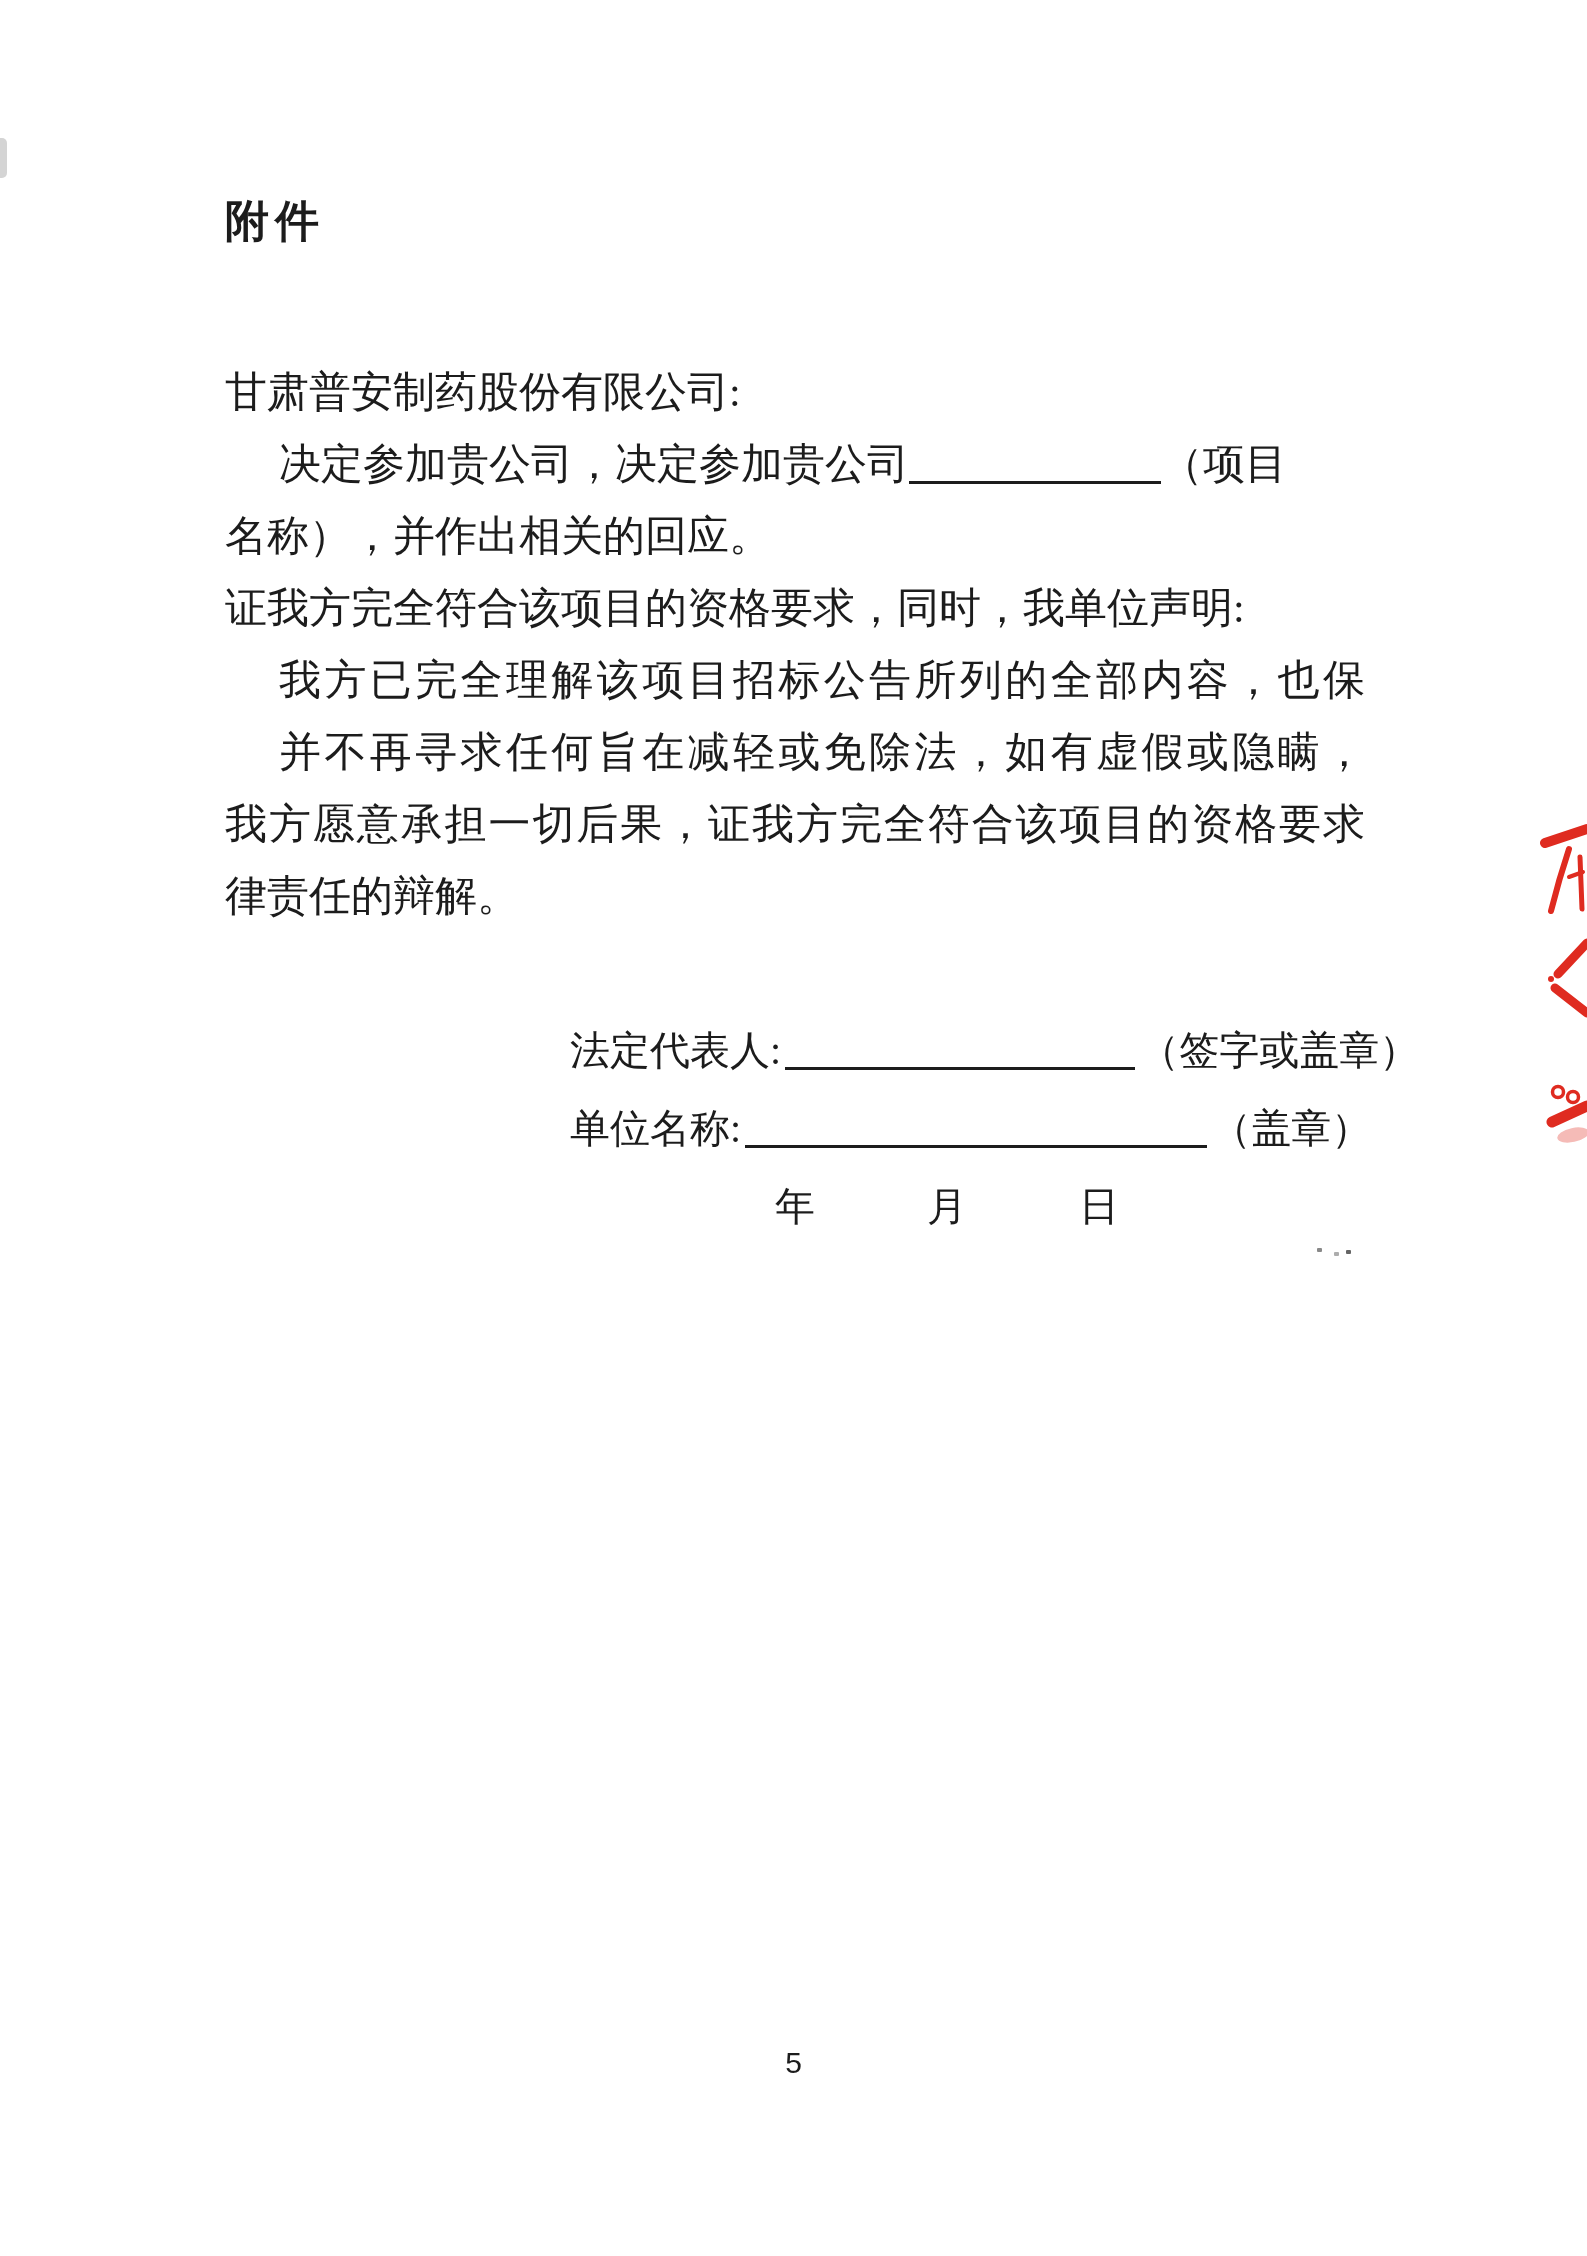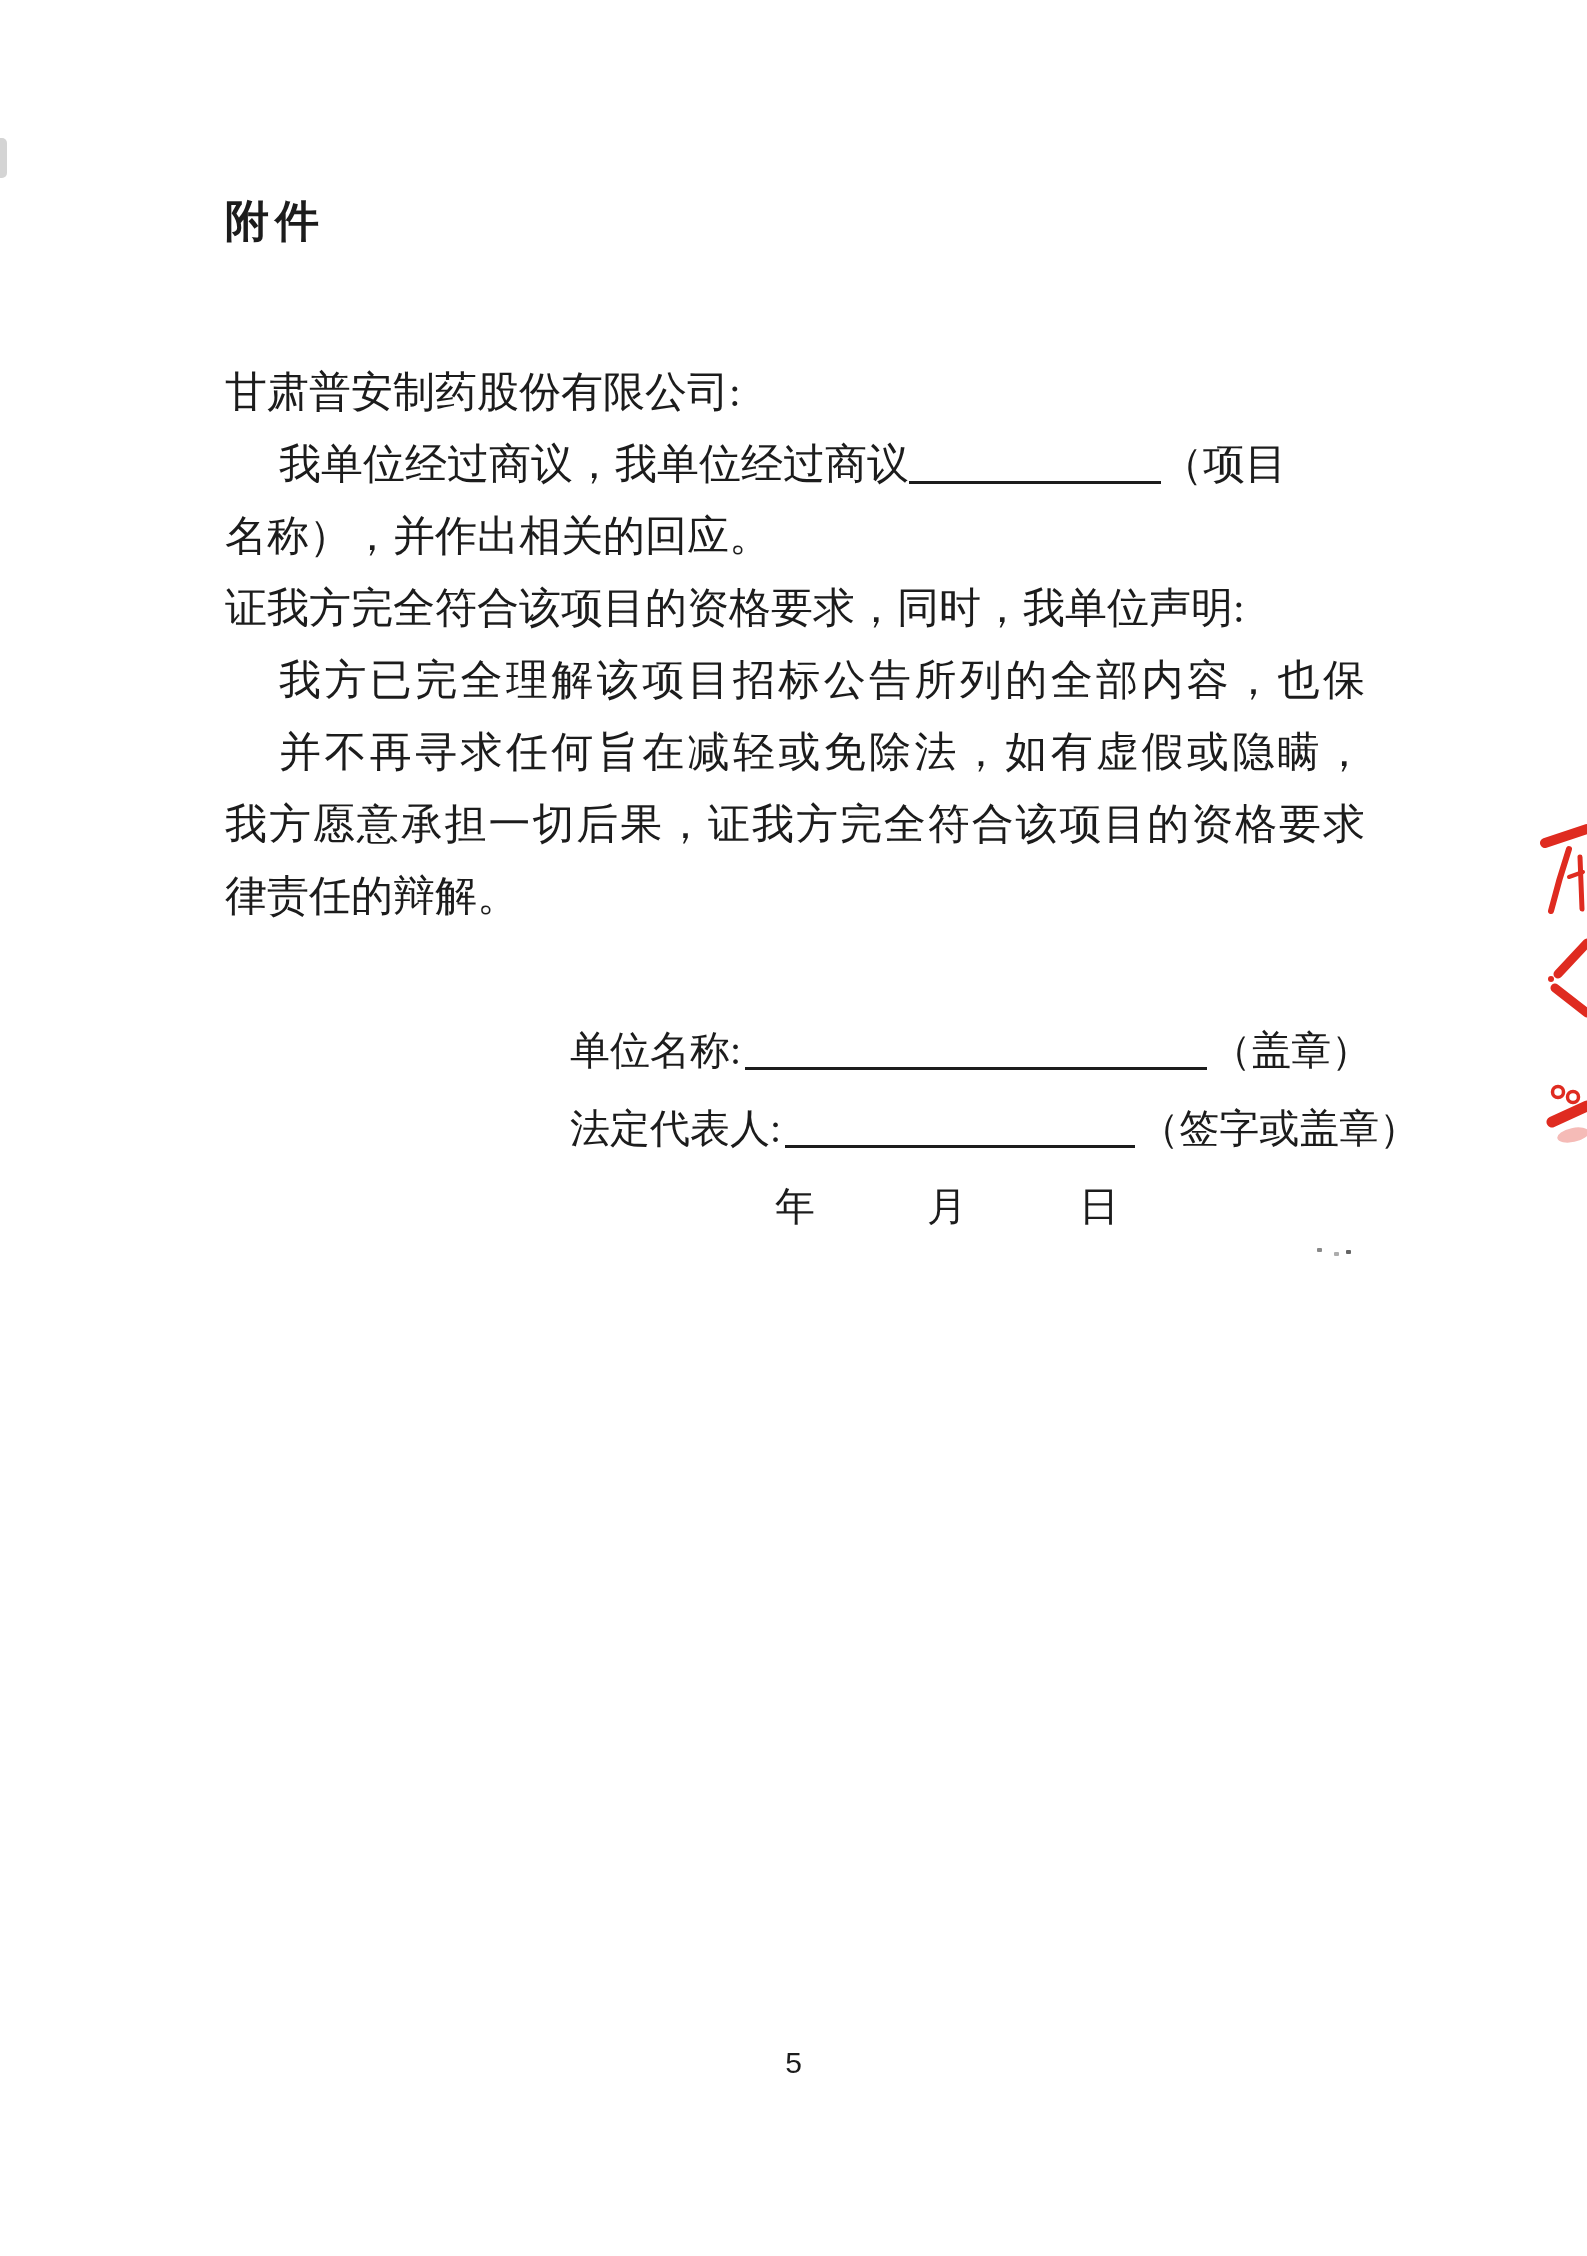--- a/index.html
+++ b/index.html
@@ -72,44 +72,44 @@
 <div class="page">
 
   <div class="attachment">附件</div>
 
 
   <div class="body-block">
 
     <div class="bline">甘肃普安制药股份有限公司:</div>
 
     <div class="bline ind">
-      <span>我单位经过商议，我单位经过商议</span><span class="blank blank-project"></span><span>（项目</span>
+      <span>决定参加贵公司，决定参加贵公司</span><span class="blank blank-project"></span><span>（项目</span>
     </div>
 
     <div class="bline">名称），并作出相关的回应。</div>
 
     <div class="bline">证我方完全符合该项目的资格要求，同时，我单位声明:</div>
 
     <div class="bline ind just">我方已完全理解该项目招标公告所列的全部内容，也保</div>
 
     <div class="bline ind just">并不再寻求任何旨在减轻或免除法，如有虚假或隐瞒，</div>
 
     <div class="bline just">我方愿意承担一切后果，证我方完全符合该项目的资格要求</div>
 
     <div class="bline">律责任的辩解。</div>
   </div>
 
   <div class="signature-block">
 
     <div class="sig-line">
-      <span>单位名称:</span><span class="blank blank-company"></span><span>（盖章）</span>
+      <span>法定代表人:</span><span class="blank blank-rep"></span><span>（签字或盖章）</span>
     </div>
 
     <div class="sig-line">
-      <span>法定代表人:</span><span class="blank blank-rep"></span><span>（签字或盖章）</span>
+      <span>单位名称:</span><span class="blank blank-company"></span><span>（盖章）</span>
     </div>
 
     <div class="date-line">
       <span>年</span>
       <span>月</span>
       <span>日</span>
     </div>
   </div>
 
   <div class="page-number">5</div>

